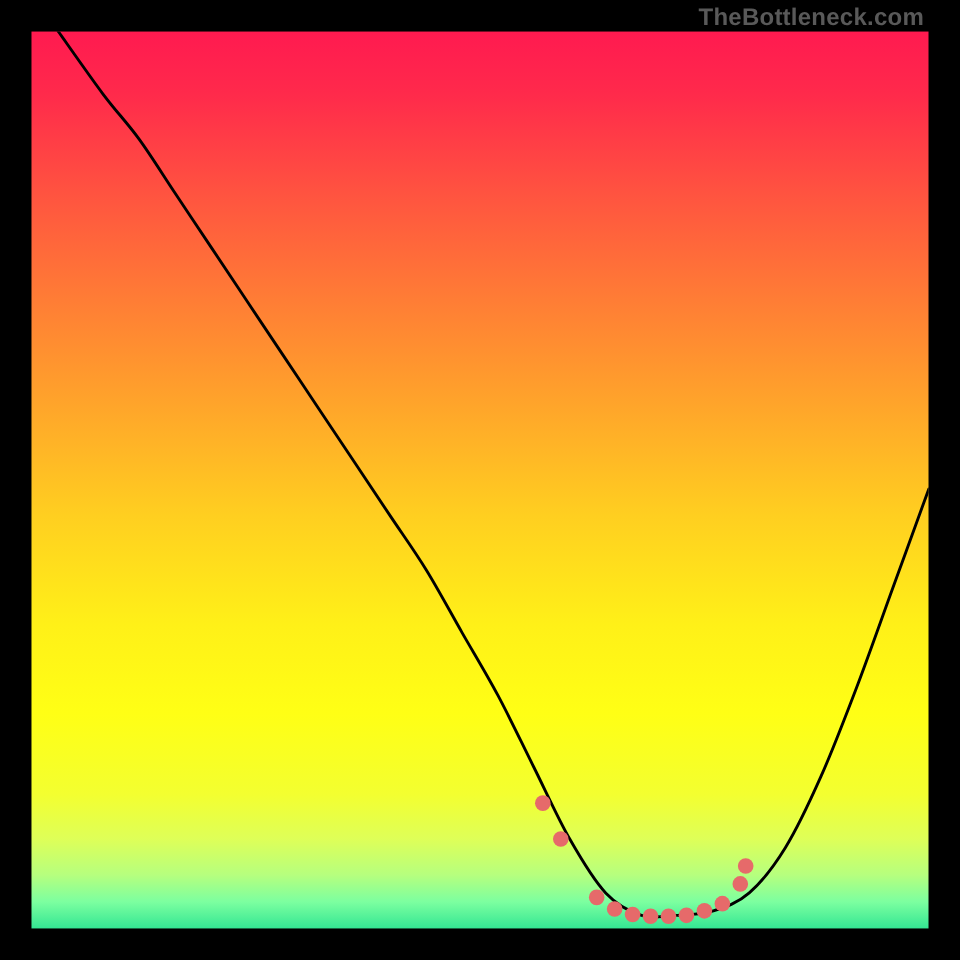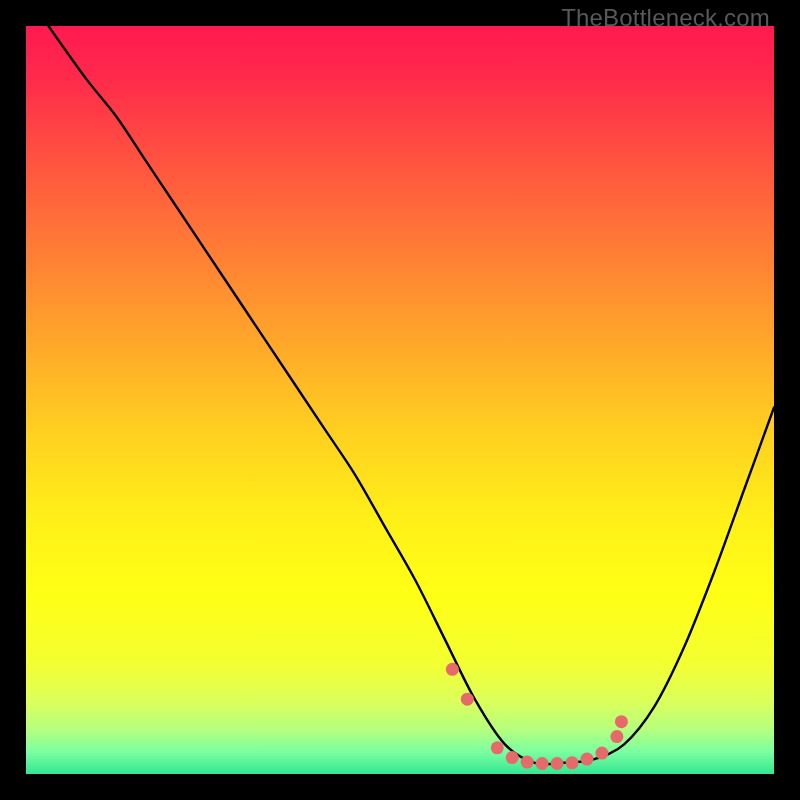--- a/index.html
+++ b/index.html
@@ -26,22 +26,22 @@
   .curve-svg {
     position: absolute;
     left: 0; top: 0;
     width: 100%; height: 100%;
   }
   .watermark {
     position: absolute;
     top: 4px;
     right: 30px;
     color: #595959;
-    font-size: 24px;
-    font-weight: 400;
+    font-size: 20px;
+    font-weight: 700;
     letter-spacing: 0.2px;
   }
 </style>
 </head>
 <body>
 
 <div class="frame">
 
   <div class="watermark">TheBottleneck.com</div>
 

